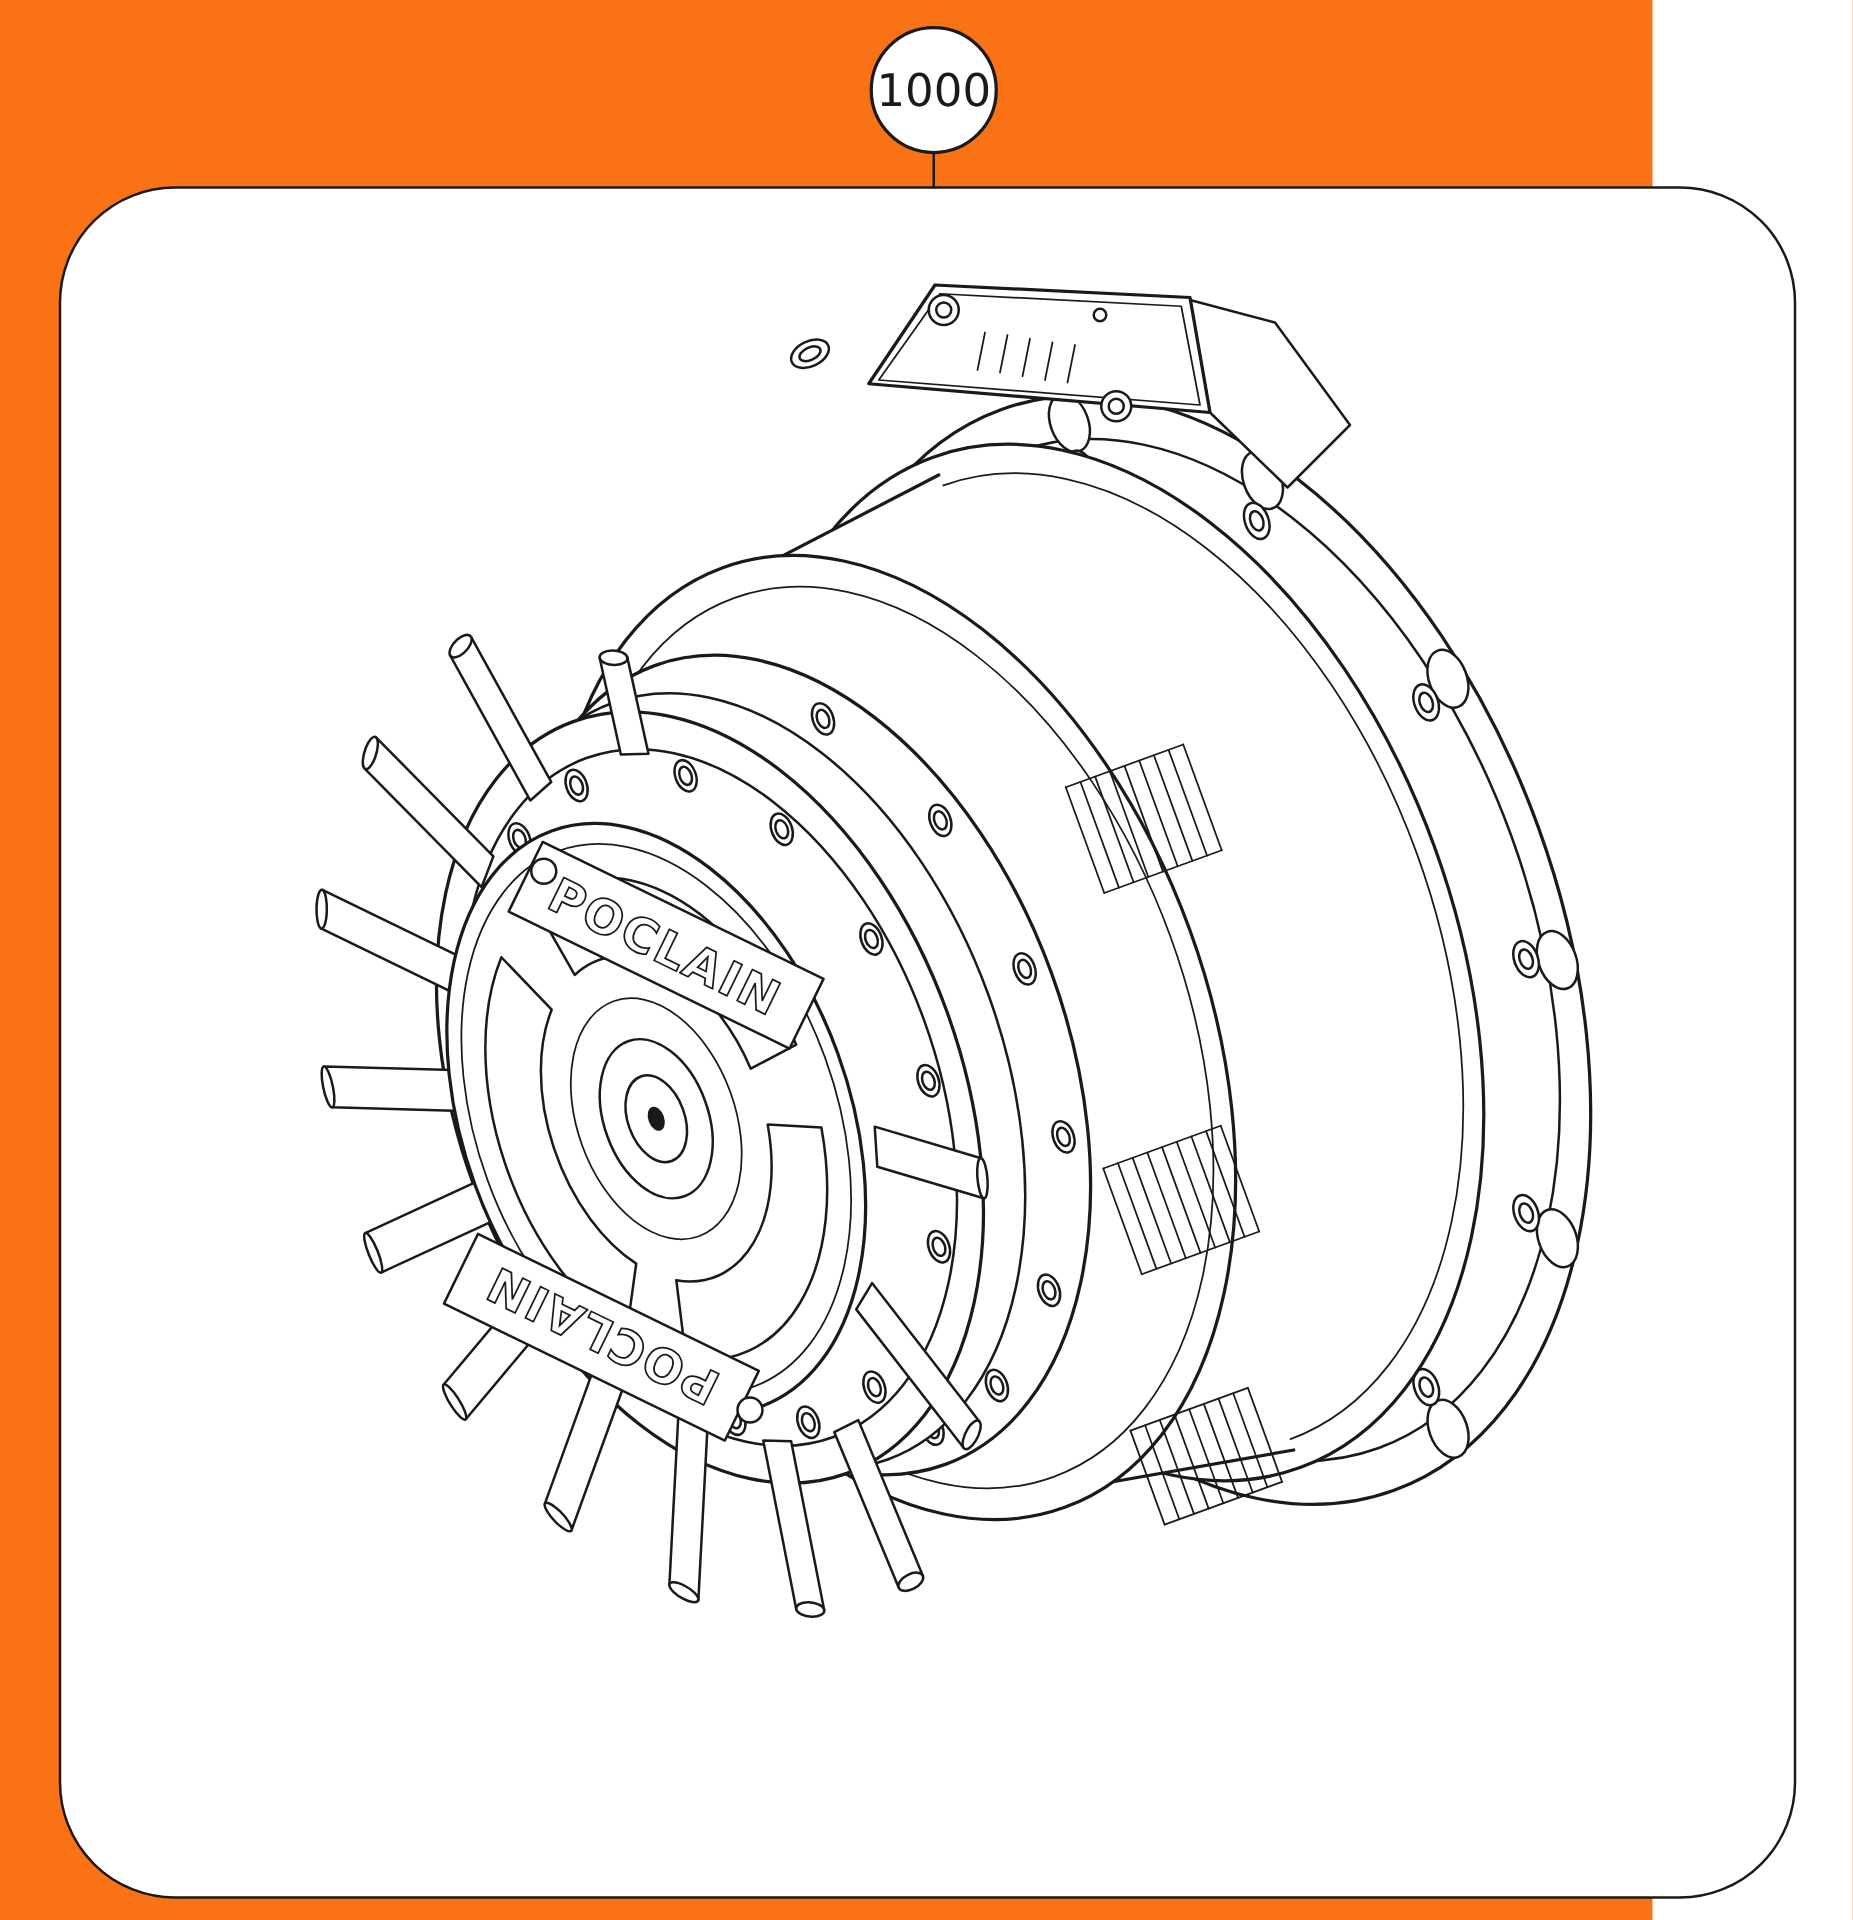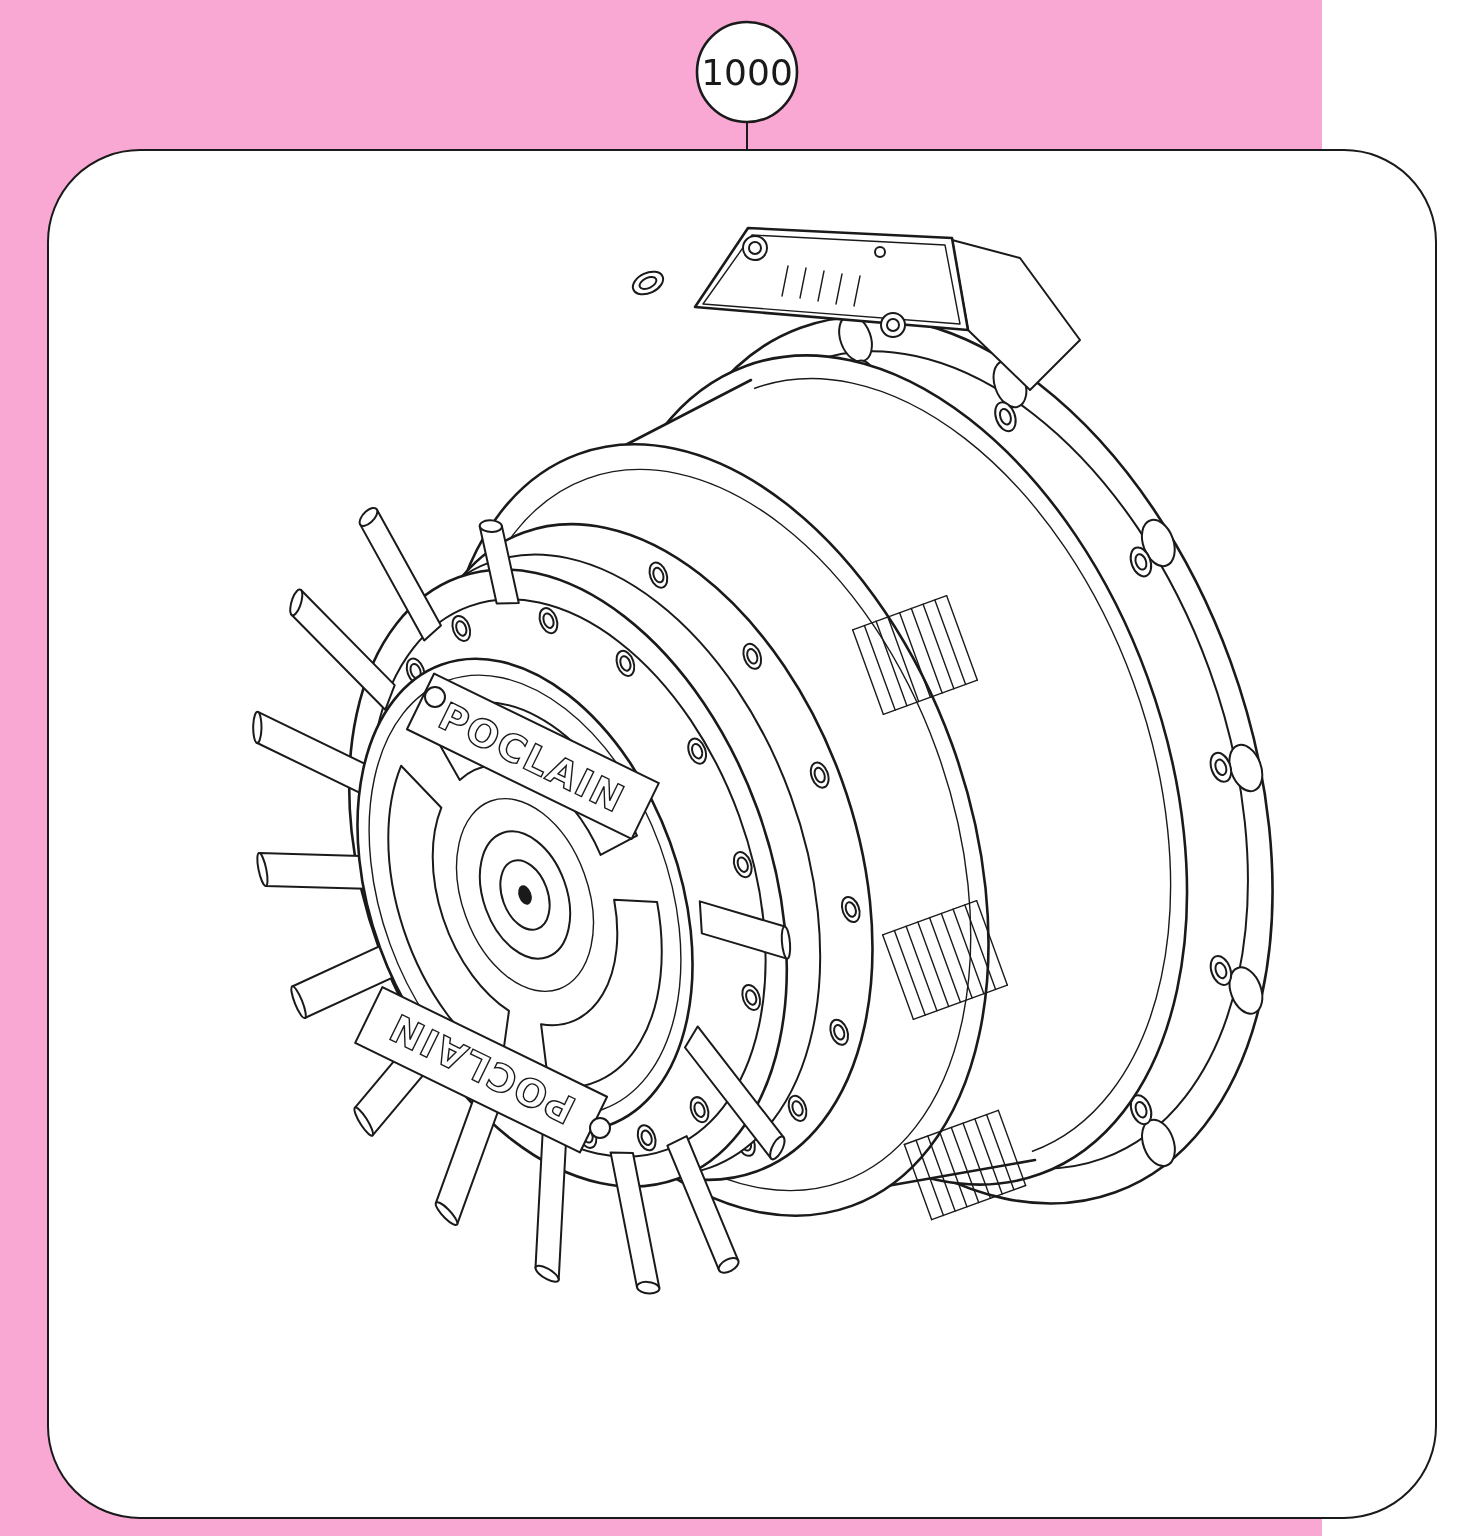--- a/index.html
+++ b/index.html
@@ -1,16 +1,16 @@
 <!DOCTYPE html>
 <html><head>
 <meta charset="utf-8">
 <style>
   html,body{margin:0;padding:0;background:#ffffff;}
-  .page{position:relative;width:1322px;height:1536px;background:#f9a8d4;font-family:"DejaVu Sans",sans-serif;}
+  .page{position:relative;width:1322px;height:1536px;background:#f97316;font-family:"DejaVu Sans",sans-serif;}
   svg{display:block;}
   .s{stroke:#1a1a1a;stroke-width:2;vector-effect:non-scaling-stroke;fill:none;stroke-linejoin:round;stroke-linecap:round;}
   .bold{stroke-width:2.6;}
   .thin{stroke-width:1.4;}
   .w{fill:#ffffff;}
   .ink{fill:#1a1a1a;stroke:none;}
   .brand{font-family:"DejaVu Sans",sans-serif;font-weight:bold;font-size:38px;letter-spacing:2px;fill:#ffffff;stroke:#1a1a1a;stroke-width:1.4px;text-anchor:middle;}
   .callout-text{font-family:"DejaVu Sans",sans-serif;font-size:36px;fill:#1a1a1a;text-anchor:middle;}
 </style>
 </head>

